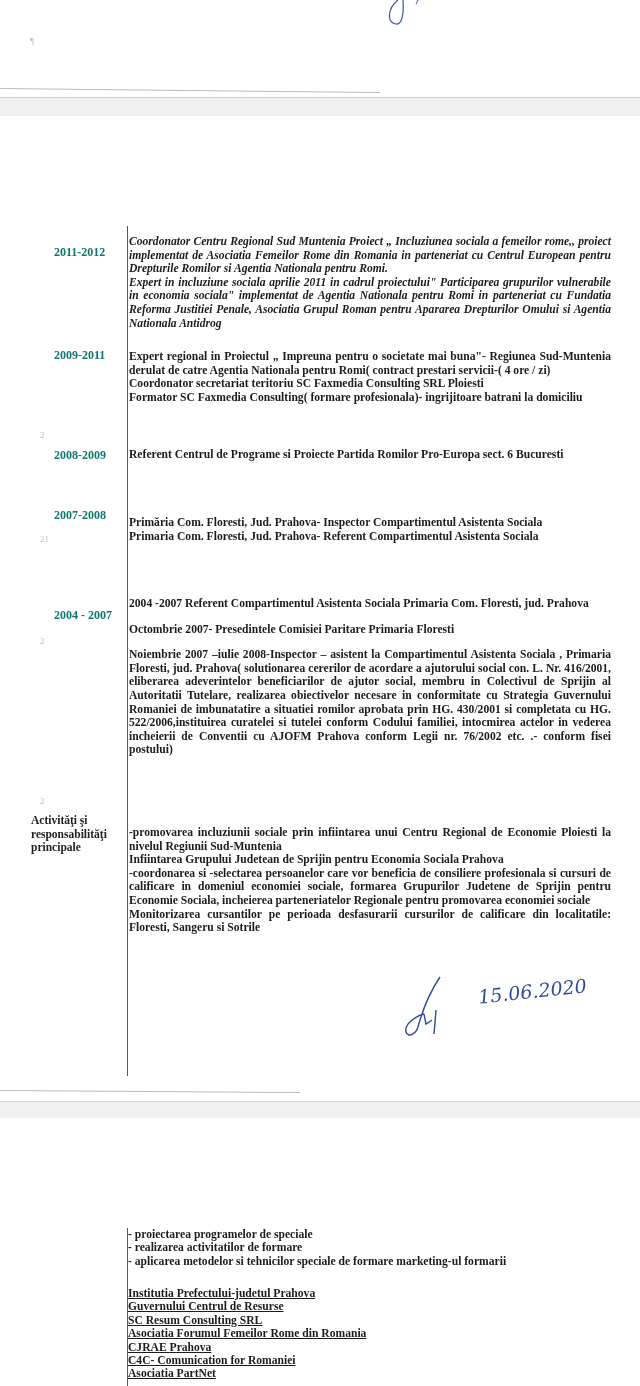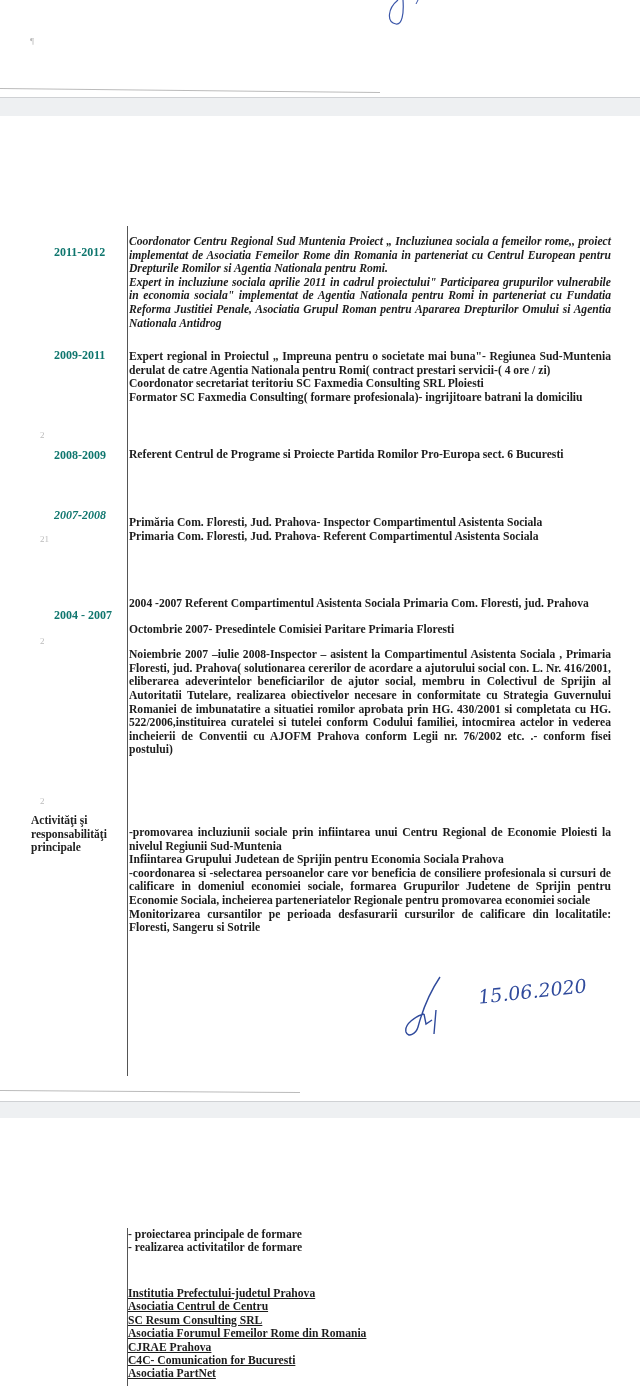--- a/index.html
+++ b/index.html
@@ -65,21 +65,21 @@
   <p>Expert regional in Proiectul „ Impreuna pentru o societate mai buna"- Regiunea Sud-Muntenia derulat de catre Agentia Nationala pentru Romi( contract prestari servicii-( 4 ore / zi)</p>
   <p>Coordonator secretariat teritoriu SC Faxmedia Consulting SRL Ploiesti</p>
   <p>Formator SC Faxmedia Consulting( formare profesionala)- ingrijitoare batrani la domiciliu</p>
 </div>
 
 <div class="date" style="top:448px;">2008-2009</div>
 <div class="block" style="top:448px;">
   <p>Referent Centrul de Programe si Proiecte Partida Romilor Pro-Europa sect. 6 Bucuresti</p>
 </div>
 
-<div class="date" style="top:508px;font-style:italic;">2007-2008</div>
+<div class="date" style="top:508px;">2007-2008</div>
 <div class="block" style="top:516px;font-family:Liberation Serif, serif;">
   <p>Primăria Com. Floresti, Jud. Prahova- Inspector Compartimentul Asistenta Sociala</p>
   <p>Primaria Com. Floresti, Jud. Prahova- Referent Compartimentul Asistenta Sociala</p>
 </div>
 
 <div class="date" style="top:608px;">2004 - 2007</div>
 <div class="block" style="top:597px;">
   <p>2004 -2007  Referent Compartimentul Asistenta Sociala Primaria Com. Floresti, jud. Prahova</p>
   <p style="margin-top:12px;">Octombrie 2007- Presedintele Comisiei Paritare Primaria Floresti</p>
   <p style="margin-top:12px;">Noiembrie 2007 –iulie 2008-Inspector – asistent la Compartimentul Asistenta Sociala , Primaria Floresti, jud. Prahova( solutionarea cererilor de acordare a ajutorului social con. L. Nr. 416/2001, eliberarea adeverintelor beneficiarilor de ajutor social, membru in Colectivul de Sprijin al Autoritatii Tutelare, realizarea obiectivelor necesare in conformitate cu Strategia Guvernului Romaniei de imbunatatire a situatiei romilor aprobata prin HG. 430/2001 si completata cu HG. 522/2006,instituirea curatelei si tutelei conform Codului familiei, intocmirea actelor in vederea incheierii de Conventii cu AJOFM Prahova conform Legii nr. 76/2002  etc. .- conform fisei postului)</p>
@@ -100,25 +100,26 @@
 <div class="signature" style="left:478px;top:980px;font-size:19px;transform:rotate(-6deg);">15.06.2020</div>
 
 <div class="edge-line" style="top:1090px;width:300px;transform:rotate(0.4deg);"></div>
 <div class="gap" style="top:1101px;height:16px;"></div>
 
 <div class="page" style="top:1118px;height:268px;">
   <div class="vline" style="left:127px;top:110px;height:158px;"></div>
 </div>
 
 <div class="list" style="top:1228px;">
-  <p>- proiectarea  principale de formare</p>
+  <p>- proiectarea  programelor de speciale</p>
   <p>- realizarea activitatilor de formare</p>
+  <p>- aplicarea metodelor si tehnicilor speciale de formare marketing-ul formarii</p>
 </div>
 
 <div class="list" style="top:1287px;text-decoration:underline;">
   <p>Institutia Prefectului-judetul Prahova</p>
-  <p>Asociatia Centrul de Centru</p>
+  <p>Guvernului Centrul de Resurse</p>
   <p>SC Resum Consulting SRL</p>
   <p>Asociatia Forumul Femeilor Rome din Romania</p>
   <p>CJRAE Prahova</p>
-  <p>C4C- Comunication for Bucuresti</p>
+  <p>C4C- Comunication for Romaniei</p>
   <p>Asociatia PartNet</p>
 </div>
 
 </body></html>

